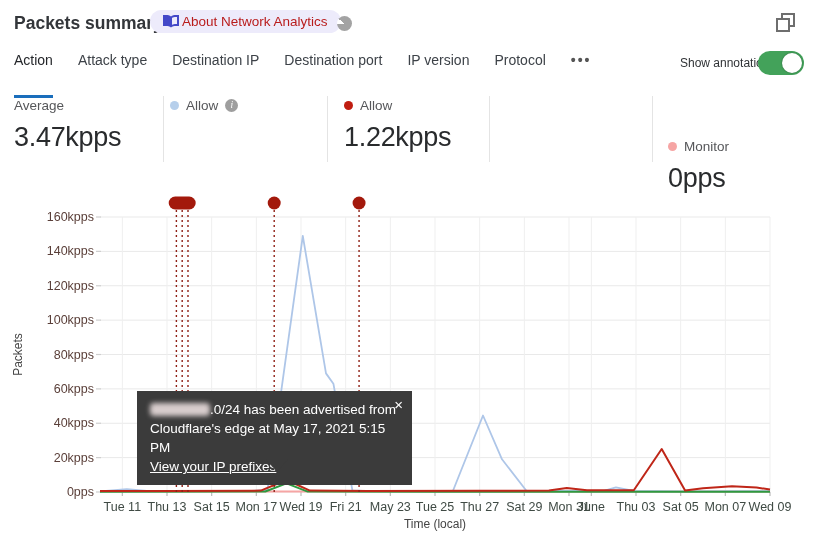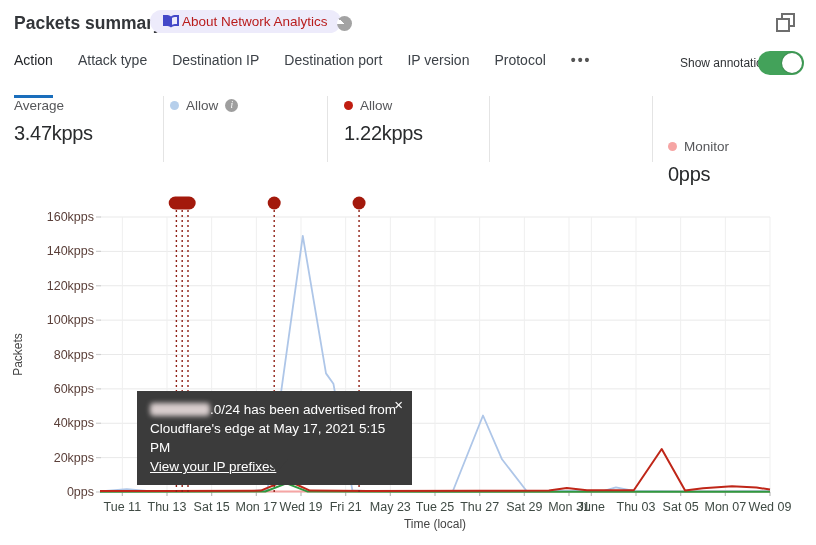--- a/index.html
+++ b/index.html
@@ -23,21 +23,21 @@
   .annot-label{position:absolute;left:636px;top:56px;font-size:12px;color:#2f3235;margin-left:44px;}
   .toggle{position:absolute;left:758px;top:51px;width:46px;height:24px;border-radius:12px;
           background:#43a25a;cursor:pointer;}
   .toggle .knob{position:absolute;right:2px;top:2px;width:20px;height:20px;border-radius:50%;
                 background:#fff;box-shadow:0 0 2px rgba(0,0,0,.4);}
   
   .stats{position:absolute;left:0;top:96px;width:668px;height:70px;}
   .stat{position:absolute;top:0;}
   .stat .lbl{display:flex;align-items:center;gap:7px;font-size:13.5px;color:#56575a;height:18px;}
   .stat .dot{width:9px;height:9px;border-radius:50%;display:inline-block;}
-  .stat .val{margin-top:8px;font-size:20px;color:#292b2d;letter-spacing:-.3px;}
+  .stat .val{margin-top:8px;font-size:27px;color:#292b2d;letter-spacing:-.3px;}
   .stat-divider{position:absolute;top:0;width:1px;height:66px;background:#e4e4e4;}
   .info-icon{width:13px;height:13px;border-radius:50%;background:#9e9e9e;color:#fff;font-size:9.5px;
              display:inline-flex;align-items:center;justify-content:center;font-style:italic;
              font-family:"Liberation Serif",serif;cursor:pointer;}
   
   svg#chart{position:absolute;left:0;top:0;}
   svg text{font-family:"Liberation Sans",sans-serif;}
   
   .tooltip{position:absolute;left:137px;top:391px;width:249px;background:#3b3b3b;color:#fff;
            font-size:13.5px;line-height:1.42;padding:9px 13px 8px 13px;z-index:5;}

